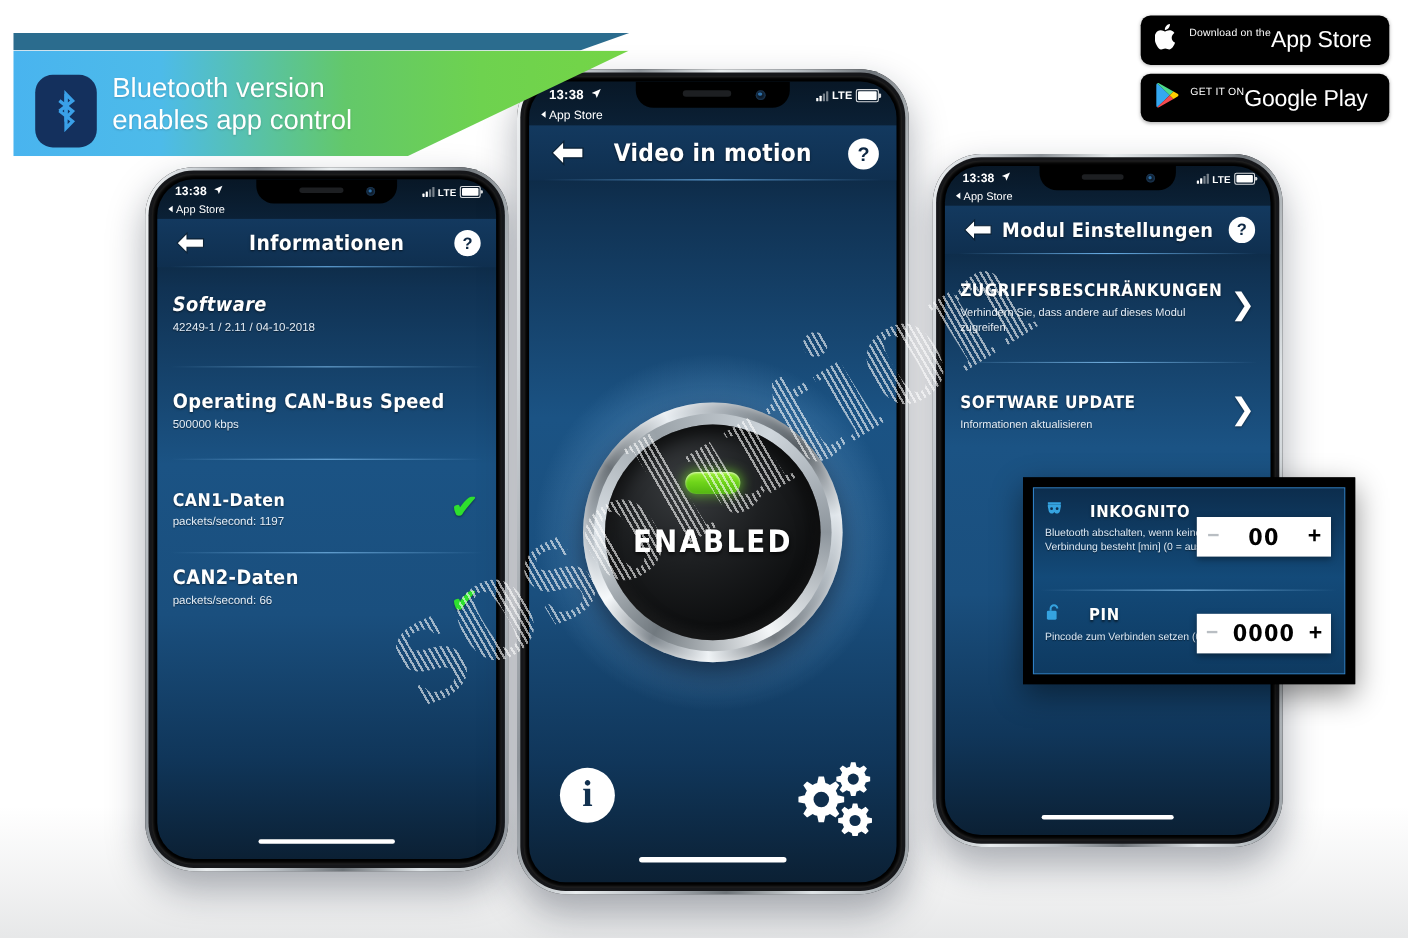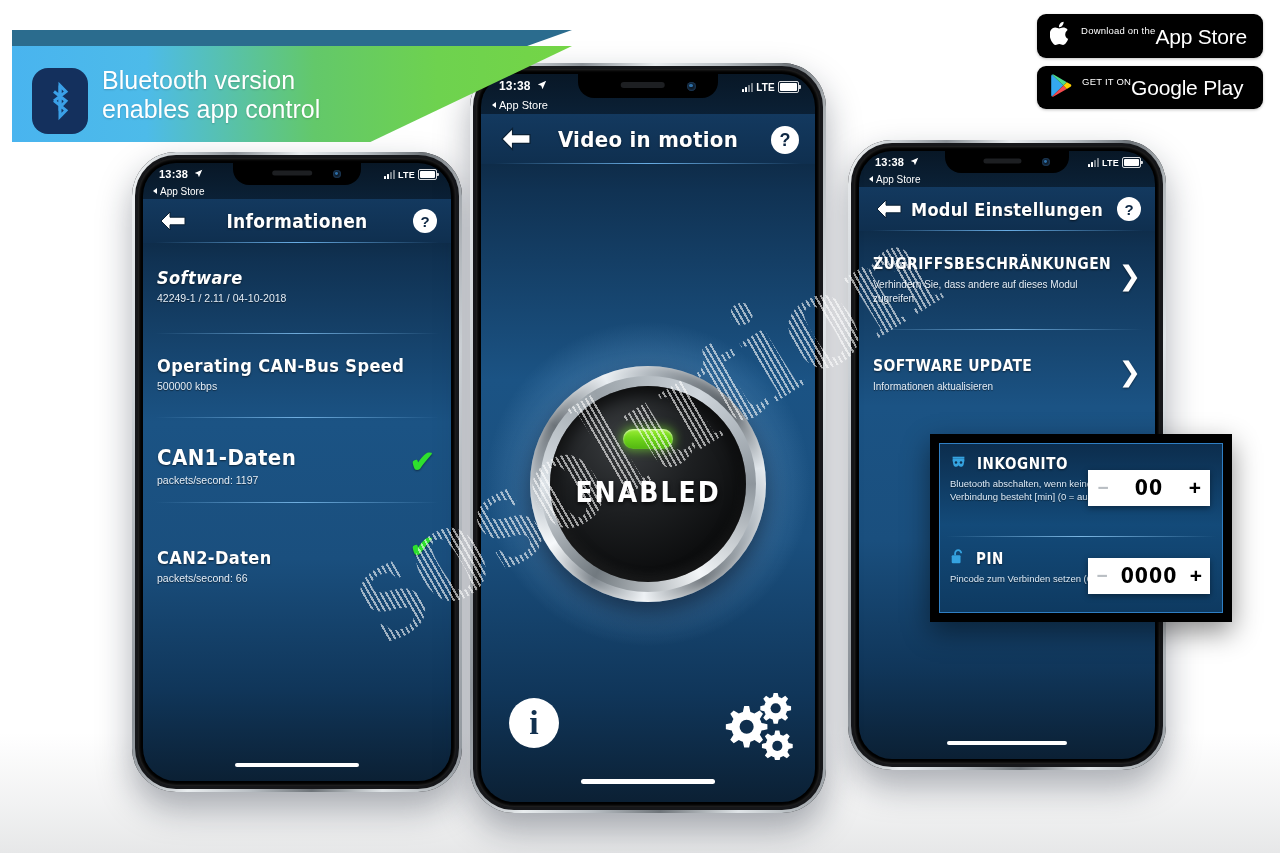--- a/index.html
+++ b/index.html
@@ -115,21 +115,21 @@
   .overlay{position:absolute;background:#000;border:3px solid #000;box-sizing:border-box;
     box-shadow:0 10px 26px rgba(0,0,0,.45);z-index:30;}
   .ov-inner{position:absolute;inset:6px;background:linear-gradient(180deg,#0e3356 0%,#15war 0%);
     background:linear-gradient(180deg,#0d2f50 0%,#124madrid 0%);
     background:linear-gradient(180deg,#0d2f50 0%,#15457010 0%);
     background:linear-gradient(180deg,#0c2d4d 0%,#134a79 48%,#0e3a61 100%);
     border:1px solid #2f7fc4;box-sizing:border-box;overflow:hidden;}
   .ov-row{position:relative;box-sizing:border-box;}
   .ov-row + .ov-row:before{content:"";position:absolute;left:2%;right:2%;top:0;height:1px;
     background:linear-gradient(90deg,rgba(120,190,245,0),rgba(150,210,255,.8),rgba(120,190,245,0));}
-  .ov-head{display:flex;align-items:center;gap:10px;}
+  .ov-head{display:flex;align-items:center;gap:24px;}
   .ov-title{color:#fff;font-weight:700;letter-spacing:.6px;text-shadow:0 1px 2px rgba(0,0,0,.55);
     font-family:"DejaVu Sans Condensed","Liberation Sans Narrow","Liberation Sans",sans-serif;}
   .ov-sub{color:#dceaf7;text-shadow:0 1px 1px rgba(0,0,0,.5);}
   .stepper{position:absolute;display:flex;align-items:stretch;background:#fff;
     box-shadow:0 2px 6px rgba(0,0,0,.4);overflow:hidden;}
   .stepper .mn,.stepper .pl{display:flex;align-items:center;justify-content:center;font-weight:700;}
   .stepper .mn{color:#b9bec3;}
   .stepper .pl{color:#000;}
   .stepper .val{flex:1;display:flex;align-items:center;justify-content:center;color:#000;
     font-weight:700;letter-spacing:1px;
@@ -228,25 +228,25 @@
       <div class="list" style="top:82px;">
         <div class="row" style="height:88px;padding:22px 0 0 14px;">
           <div class="r-title" style="font-size:18px;font-style:italic;">Software</div>
           <div class="r-sub" style="font-size:10.5px;margin-top:4px;">42249-1 / 2.11 / 04-10-2018</div>
         </div>
         <div class="row" style="height:84px;padding:22px 0 0 14px;">
           <div class="r-title" style="font-size:18px;">Operating CAN-Bus Speed</div>
           <div class="r-sub" style="font-size:10.5px;margin-top:4px;">500000 kbps</div>
         </div>
         <div class="row" style="height:85px;padding:28px 0 0 14px;">
-          <div class="r-title" style="font-size:22px;">CAN1-Daten</div>
+          <div class="r-title" style="font-size:16px;">CAN1-Daten</div>
           <div class="r-sub" style="font-size:10.5px;margin-top:4px;">packets/second: 1197</div>
           <div class="check" style="right:16px;top:30px;font-size:30px;">✔</div>
         </div>
-        <div class="row" style="height:85px;padding:45px 0 0 14px;">
+        <div class="row" style="height:85px;padding:13px 0 0 14px;">
           <div class="r-title" style="font-size:18px;">CAN2-Daten</div>
           <div class="r-sub" style="font-size:10.5px;margin-top:4px;">packets/second: 66</div>
           <div class="check" style="right:16px;top:30px;font-size:30px;">✔</div>
         </div>
       </div>
 
       <div class="homebar" style="bottom:14px;width:124px;height:4px;"></div>
     </div>
   </div>
 

